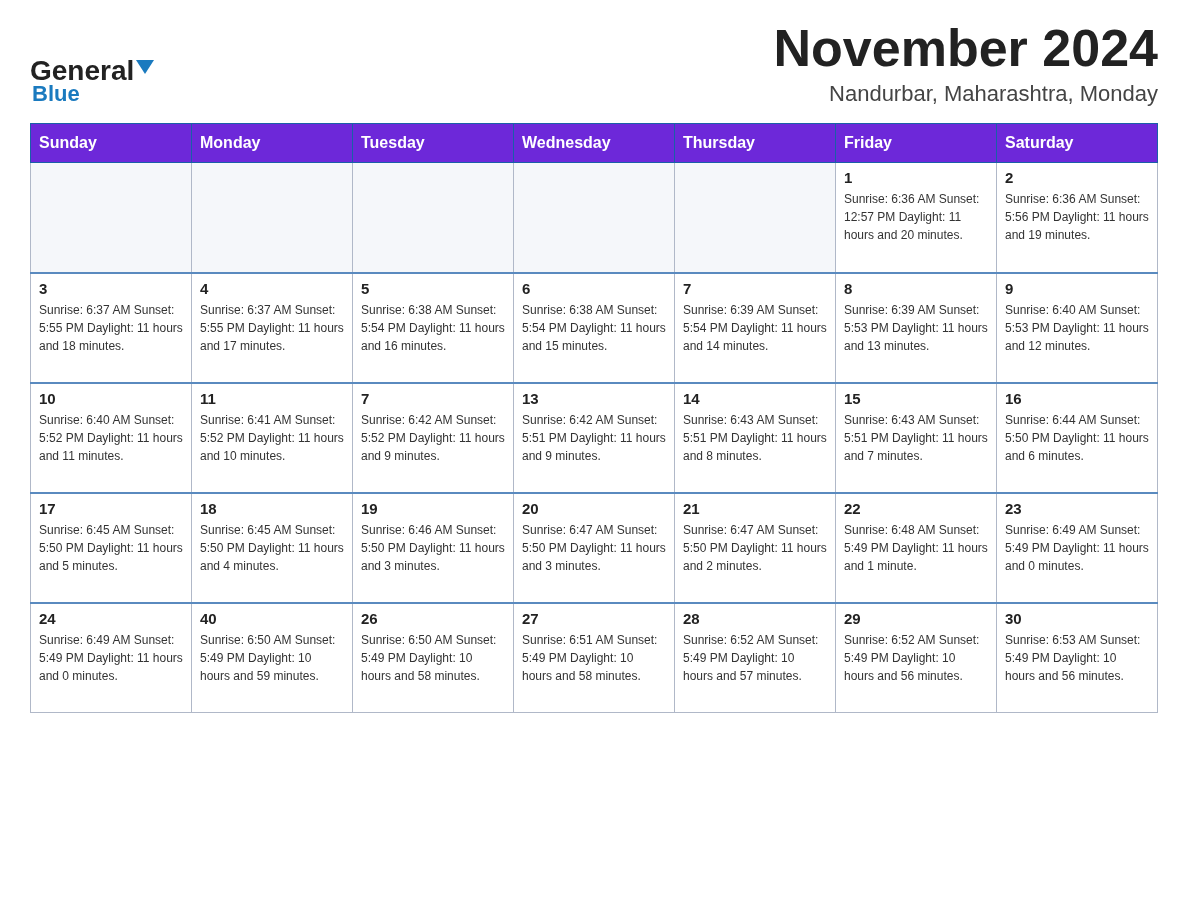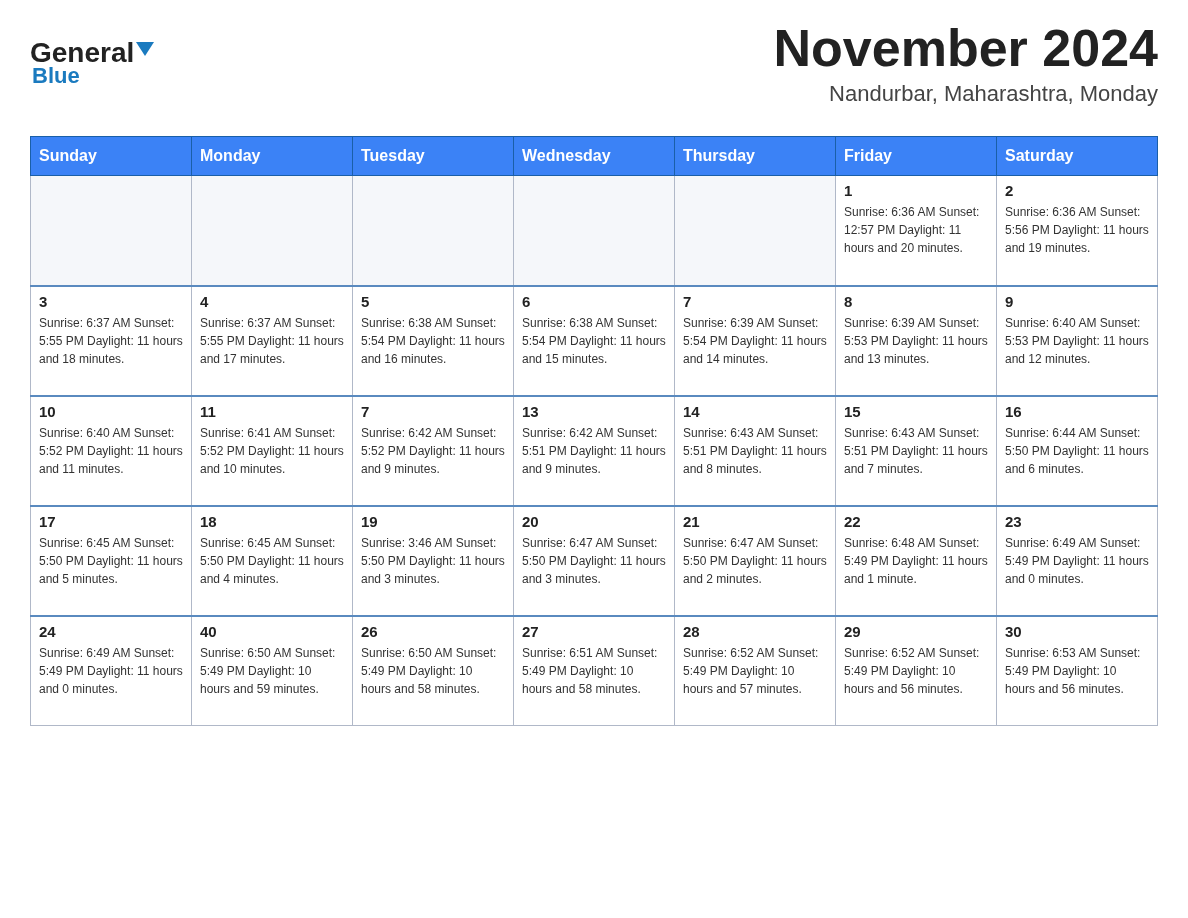--- a/index.html
+++ b/index.html
@@ -6,22 +6,22 @@
     body {
       font-family: Arial, sans-serif;
       background: #fff;
       padding: 20px 30px;
       width: 1188px;
       min-height: 918px;
     }
     .header-area {
       display: flex;
       justify-content: space-between;
-      align-items: center;
-      margin-bottom: 29px;
+      align-items: flex-end;
+      margin-bottom: 16px;
     }
     .logo-area {
       display: flex;
       flex-direction: column;
       align-items: flex-start;
     }
     .logo-general {
       font-size: 28px;
       font-weight: bold;
       color: #222;
@@ -47,21 +47,21 @@
       font-size: 22px;
       color: #444;
       margin-top: 4px;
     }
     .calendar {
       width: 100%;
       border-collapse: collapse;
       table-layout: fixed;
     }
     .calendar th {
-      background-color: #3b82f6;
+      background-color: #6d28d9;
       color: #fff;
       font-size: 16px;
       font-weight: bold;
       padding: 10px 8px;
       text-align: left;
       border: 1px solid #1a5fa8;
     }
     .calendar td {
       border: 1px solid #b0b8c8;
       vertical-align: top;
@@ -254,21 +254,21 @@
         </td>
         <td>
           <div class="day-number">18</div>
           <div class="day-info">Sunrise: 6:45 AM
 Sunset: 5:50 PM
 Daylight: 11 hours
 and 4 minutes.</div>
         </td>
         <td>
           <div class="day-number">19</div>
-          <div class="day-info">Sunrise: 3:46 AM
+          <div class="day-info">Sunrise: 6:46 AM
 Sunset: 5:50 PM
 Daylight: 11 hours
 and 3 minutes.</div>
         </td>
         <td>
           <div class="day-number">20</div>
           <div class="day-info">Sunrise: 6:47 AM
 Sunset: 5:50 PM
 Daylight: 11 hours
 and 3 minutes.</div>

